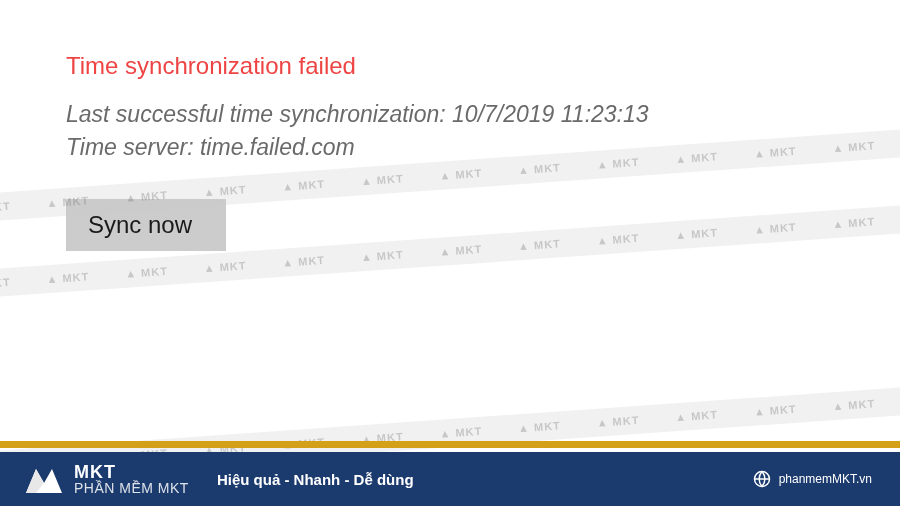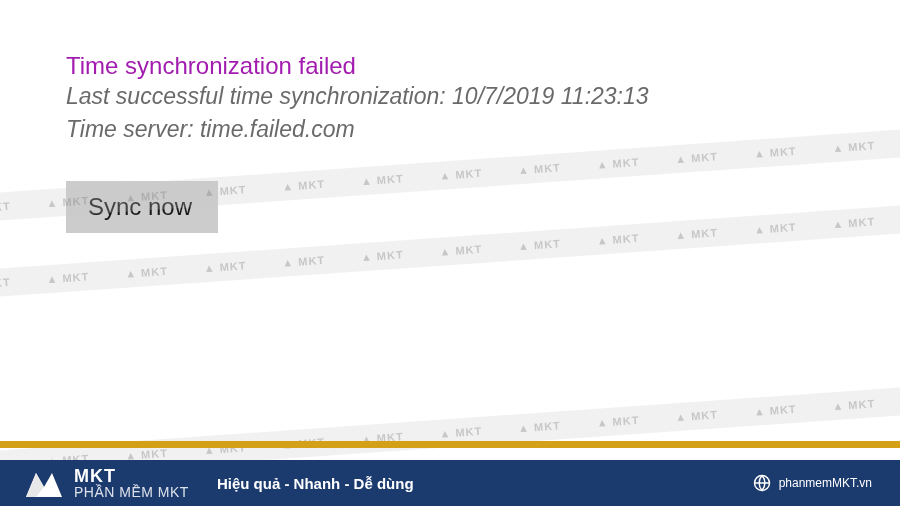--- a/index.html
+++ b/index.html
@@ -20,34 +20,35 @@
     }
     .heading {
       font-size: 26px;
       font-weight: 400;
       color: #1a1a1a;
       margin-bottom: 28px;
     }
     .error-msg {
       font-size: 24px;
       font-weight: 400;
-      color: #a21caf;
+      color: #ef4444;
+      margin-bottom: 18px;
     }
     .info-line {
       font-size: 23px;
       font-weight: 400;
       color: #6a6a6a;
       line-height: 1.45;
       font-style: italic;
     }
     .sync-button {
       margin-top: 34px;
       background: #cccccc;
       border: none;
-      padding: 12px 26px 12px 22px;
+      padding: 12px 34px 12px 22px;
       font-size: 24px;
       font-family: inherit;
       color: #1a1a1a;
       cursor: pointer;
       text-align: left;
     }
     .watermark-band {
       position: absolute;
       left: -50px;
       right: -50px;
@@ -69,21 +70,21 @@
       padding: 0 18px;
     }
     .wm1 { top: 196px; }
     .wm2 { top: 272px; }
     .wm3 { top: 454px; }
     .footer {
       position: absolute;
       bottom: 0;
       left: 0;
       right: 0;
-      height: 46px;
+      height: 54px;
       background: #1b3a6e;
       display: flex;
       align-items: center;
       color: #ffffff;
       padding: 0 28px 0 22px;
       margin-top: 17px;
     }
     .footer-top-line {
       position: absolute;
       bottom: 58px;

